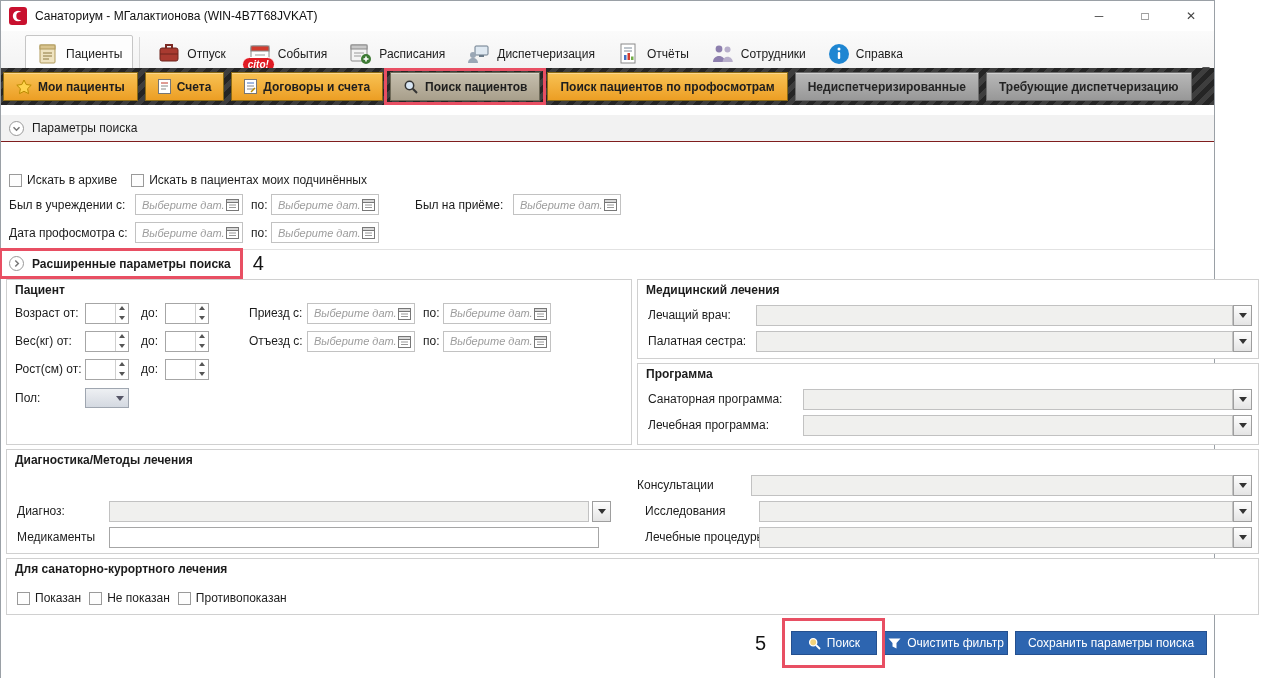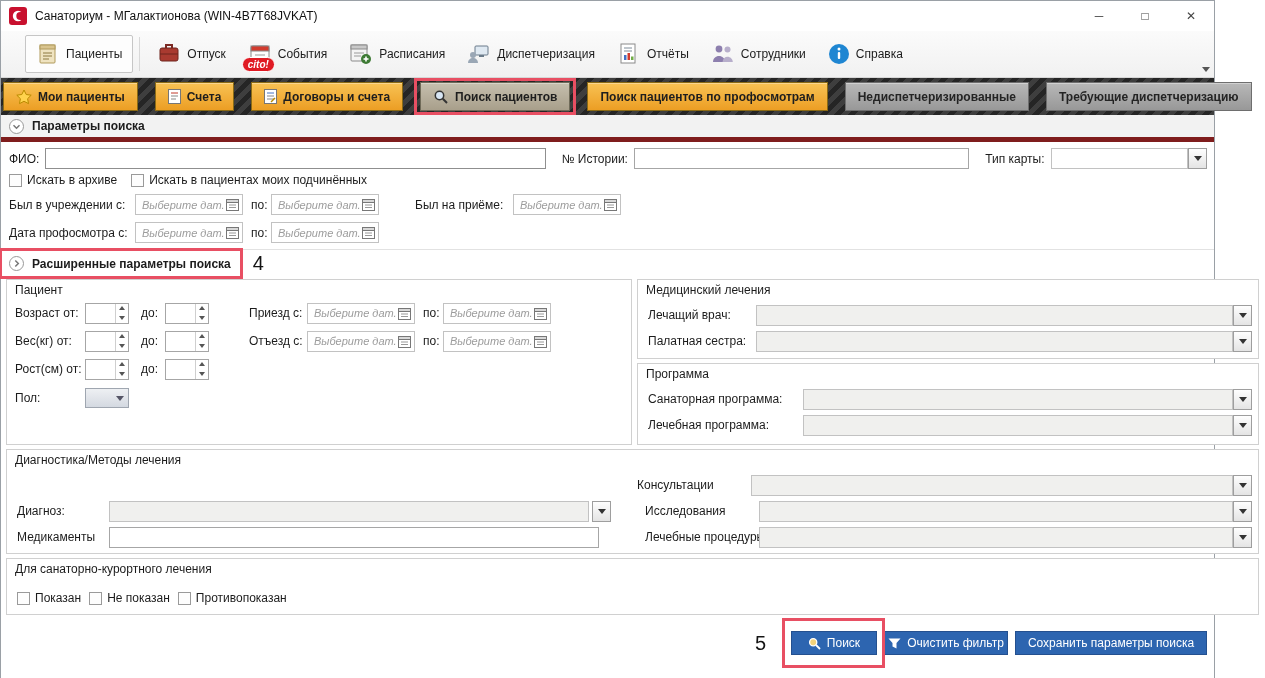--- a/index.html
+++ b/index.html
@@ -15,36 +15,36 @@
 
   
   .toolbar{position:absolute;left:0;top:30px;width:100%;height:47px;background:linear-gradient(#fbfbfb,#f1f1f1);border-bottom:1px solid #d7d7d7;display:flex;align-items:center;padding:0 24px}
   .tb-btn{display:flex;align-items:center;gap:6px;height:38px;padding:0 10px;border:1px solid transparent;border-radius:2px;position:relative;white-space:nowrap}
   .tb-btn.active{background:#fdfdfd;border-color:#c6c6c6}
   .tb-sep{width:1px;height:34px;background:#d8d8d8;margin:0 6px}
   .cito-badge{position:absolute;left:4px;bottom:0px;background:#e01b24;color:#fff;font-style:italic;font-weight:bold;font-size:10px;border-radius:8px;padding:1px 5px;border:1px solid #fff;line-height:11px}
   .tb-overflow{position:absolute;right:4px;top:28px;width:0;height:0;border-left:4px solid transparent;border-right:4px solid transparent;border-top:5px solid #555}
 
   
-  .tabbar{position:absolute;left:0;top:77px;width:100%;height:37px;background:repeating-linear-gradient(135deg,#3e3e3e 0 5px,#252525 5px 10px);display:flex;align-items:center;padding:0 2px;gap:17px}
+  .tabbar{position:absolute;left:0;top:67px;width:100%;height:37px;background:repeating-linear-gradient(135deg,#3e3e3e 0 5px,#252525 5px 10px);display:flex;align-items:center;padding:0 2px;gap:7px}
   .tab{display:flex;align-items:center;gap:6px;height:29px;padding:0 12px;font-weight:bold;color:#1e1e1e;border:1px solid #8a6a14;position:relative;white-space:nowrap;box-shadow:inset 0 1px 0 rgba(255,255,255,.35)}
   .tab.amber{background:linear-gradient(#f8c254,#ec9e24)}
   .tab.selected{background:linear-gradient(#c6bfae,#a89f8b);border-color:#6f6a58}
   .tab.gray{background:linear-gradient(#b8b8b8,#989898);border-color:#6e6e6e;color:#242424}
 
   
   .ann-border{position:absolute;border:3px solid #e84f63;pointer-events:none;z-index:40}
   .ann-tab{left:-7px;right:-7px;top:-5px;bottom:-5px}
   .ann-adv{left:-2px;right:-2px;top:-2px;bottom:-2px}
   .ann-search{left:-10px;right:-9px;top:-14px;bottom:-14px}
   .ann-num{font-size:20px;color:#141414}
 
   
   .content{position:absolute;left:0;top:114px;width:100%;height:564px;background:#fff}
-  .sec-header{position:absolute;left:0;top:0;width:100%;height:27px;background:#f2f2f2;border-bottom:5px solid #7f1d1d;display:flex;align-items:center;gap:8px;padding-left:8px;font-weight:bold}
+  .sec-header{position:absolute;left:0;top:0;width:100%;height:27px;background:#f2f2f2;border-bottom:1px solid #7f1d1d;display:flex;align-items:center;gap:8px;padding-left:8px;font-weight:normal}
   .adv-header{position:absolute;left:0;top:134px;width:100%;height:28px;border-top:1px solid #e2e2e2;display:flex;align-items:center}
   .adv-target{position:relative;display:flex;align-items:center;gap:8px;height:27px;padding:0 10px 0 8px;font-weight:bold}
 
   .row{position:absolute;display:flex;align-items:center}
   .frm-label{white-space:nowrap;color:#1c1c1c;display:inline-block}
   .txt-input{height:21px;border:1px solid #a6a6a6;background:#fff;font:inherit;padding:0 4px}
   .date-field{width:108px;height:21px;border:1px solid #c2c2c2;background:#fff;display:flex;align-items:center;justify-content:space-between;padding:0 3px 0 6px}
   .date-ph{color:#9c9c9c;font-style:italic;font-size:11px;white-space:nowrap;overflow:hidden}
   .combo{display:flex;height:21px;align-items:stretch}
   .cfield{flex:1;border:1px solid #c2c2c2;background:#fff}
@@ -54,21 +54,21 @@
   .dd-arrow{width:0;height:0;border-left:4px solid transparent;border-right:4px solid transparent;border-top:5px solid #333}
   .spinner{width:44px;height:21px;border:1px solid #a6a6a6;background:#fff;display:flex}
   .spin-btns{margin-left:auto;width:13px;display:flex;flex-direction:column;border-left:1px solid #cfcfcf}
   .spin-up,.spin-dn{flex:1;display:flex;align-items:center;justify-content:center}
   .spin-up:after{content:"";border-left:3px solid transparent;border-right:3px solid transparent;border-bottom:4px solid #555}
   .spin-dn:after{content:"";border-left:3px solid transparent;border-right:3px solid transparent;border-top:4px solid #555}
   .gender-combo{width:44px;height:20px;border:1px solid #9fa6b0;background:linear-gradient(#eef0f3,#d4d9e1);display:flex;align-items:center;justify-content:flex-end;padding-right:4px}
   .checkbox{display:flex;align-items:center;gap:5px;white-space:nowrap}
   .cb-box{width:13px;height:13px;border:1px solid #9a9a9a;background:#fdfdfd;flex:0 0 auto}
   .groupbox{position:absolute;border:1px solid #d0d0d0;background:#fff}
-  .group-title{position:absolute;left:8px;top:3px;font-weight:normal;white-space:nowrap}
+  .group-title{position:absolute;left:8px;top:3px;font-weight:bold;white-space:nowrap}
   .g-row{position:absolute;display:flex;align-items:center;height:22px}
   .chev-circle{width:15px;height:15px;flex:0 0 auto;display:flex}
 
   .footer-row{position:absolute;left:0;top:514px;width:100%;height:28px;display:flex;justify-content:flex-end;align-items:center;gap:7px;padding-right:7px}
   .footer-btn{height:24px;background:#2d65b0;border:1px solid #24508f;color:#fff;display:flex;align-items:center;justify-content:center;gap:6px;font-size:12px;position:relative;white-space:nowrap}
 </style>
 </head>
 <body>
 
 <div class="window">
@@ -246,33 +246,20 @@
     <div class="sec-header">
       <span class="chev-circle">
           <svg width="15" height="15" viewBox="0 0 15 15">
             <circle cx="7.5" cy="7.5" r="7" fill="#fff" stroke="#999"></circle>
             <path d="M4.5 6.3l3 3 3-3" fill="none" stroke="#777" stroke-width="1.5"></path>
           </svg>
         </span>
       <span>Параметры поиска</span>
     </div>
 
-    <div class="row" style="left:8px;top:33px;right:7px">
-      <span class="frm-label">ФИО:</span>
-      <input class="txt-input" style="width: 527px; margin-left: 6px; border-color: rgb(143, 143, 143);">
-      <span class="frm-label" style="margin-left:16px">№ Истории:</span>
-      <input class="txt-input" style="width: 353px; margin-left: 6px;">
-      <span class="frm-label" style="margin-left:16px">Тип карты:</span>
-      <div class="combo" style="width:165px;margin-left:6px">
-        <div class="cfield"></div>
-        <div class="dd-btn">
-            <span class="dd-arrow"></span>
-          </div>
-      </div>
-    </div>
 
     <div class="row" style="left:8px;top:58px;gap:14px">
       <label class="checkbox">
         <span class="cb-box"></span>
         <span>Искать в архиве</span>
       </label>
       <label class="checkbox">
         <span class="cb-box"></span>
         <span>Искать в пациентах моих подчинённых</span>
       </label>

